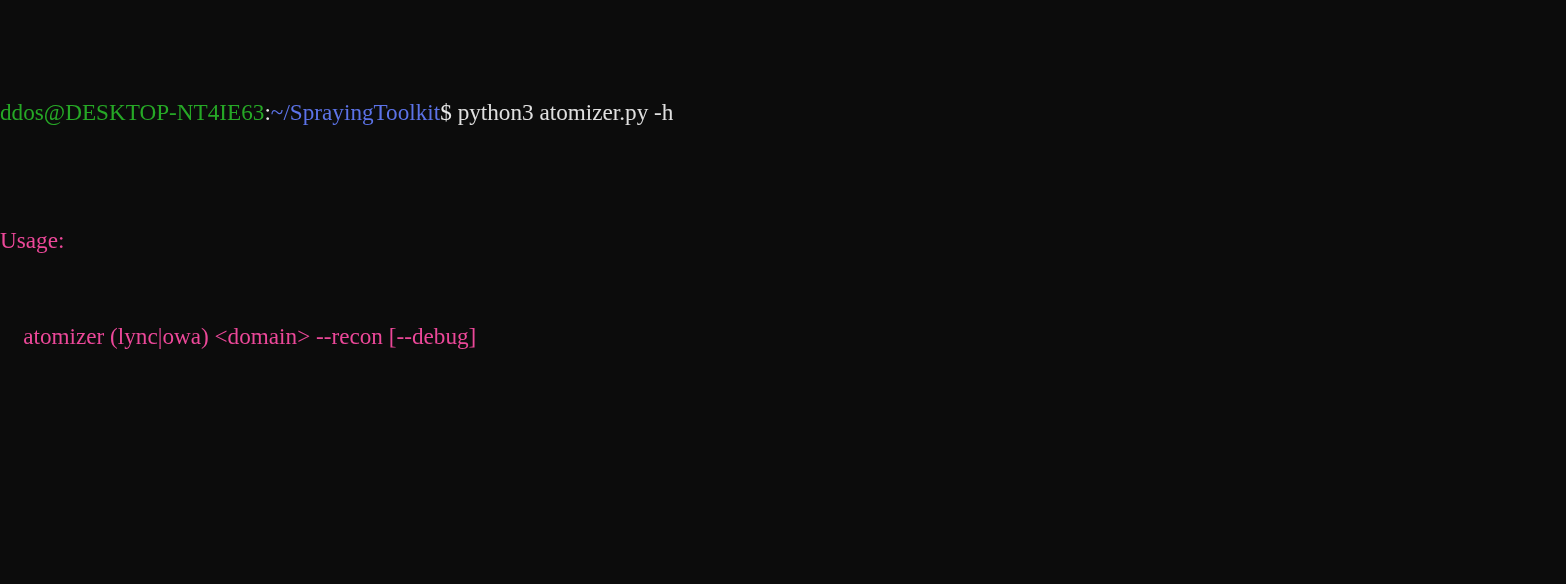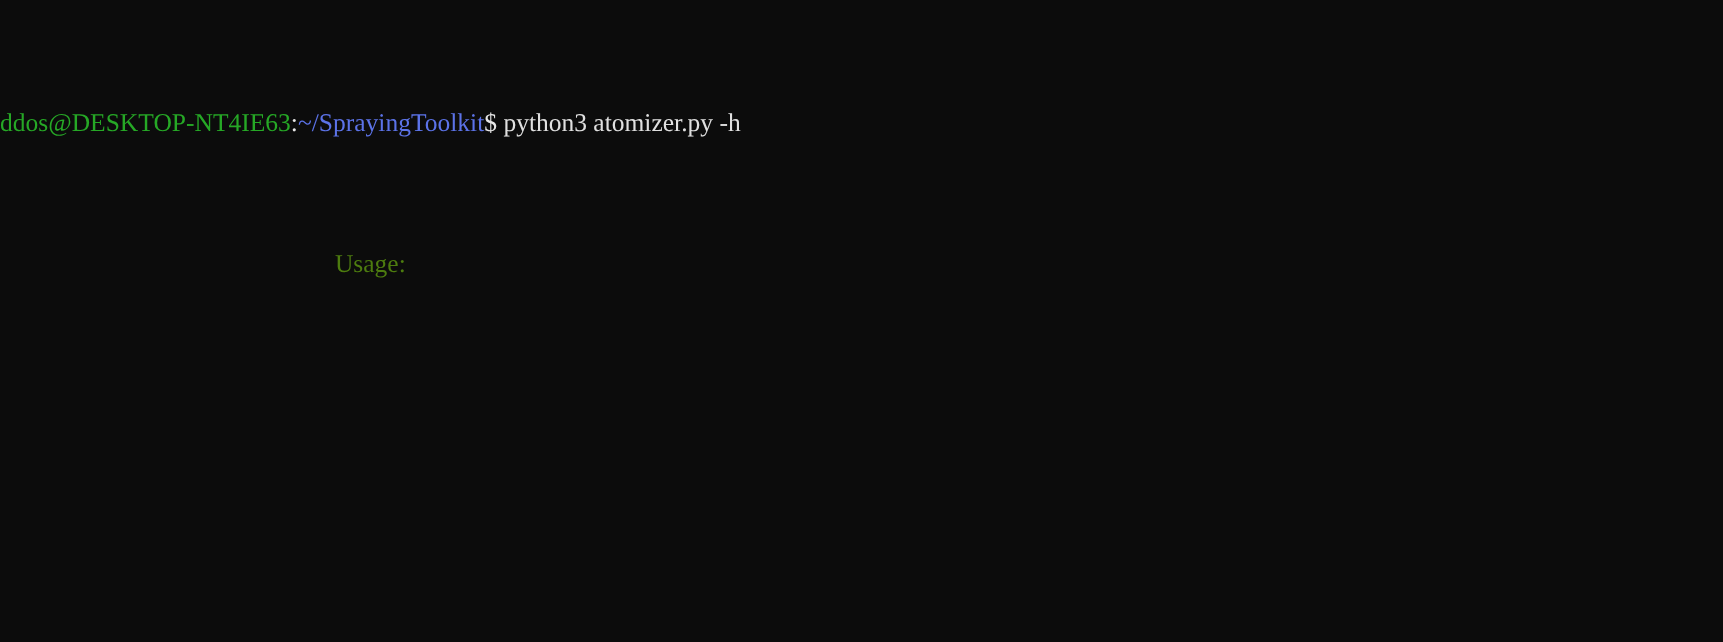--- a/index.html
+++ b/index.html
@@ -34,31 +34,32 @@
     height: 32px;
     white-space: pre;
     display: block;
     color: #d0d0d0;
   }
   .seg { white-space: pre; }
   .c-user  { color: #26a826; }
   .c-punct { color: #e8e8e8; }
   .c-path  { color: #5c73e8; }
   .c-cmd   { color: #e0e0e0; }
-  .c-out   { color: #4d7c0f; text-align: center; }
+  .c-out   { color: #ec4899; }
 </style>
 </head>
 <body>
 
 <div id="terminal">
   <div id="screen">
 
     <div class="line"><span class="seg c-user">ddos@DESKTOP-NT4IE63</span><span class="seg c-punct">:</span><span class="seg c-path">~/SprayingToolkit</span><span class="seg c-punct">$</span><span class="seg c-cmd"> python3 atomizer.py -h</span></div>
 
     <div class="line c-out">Usage:</div>
+    <div class="line c-out">    atomizer (lync|owa) &lt;domain&gt; --recon [--debug]</div>
     
     
     
     
     
     
     
     
     
     

